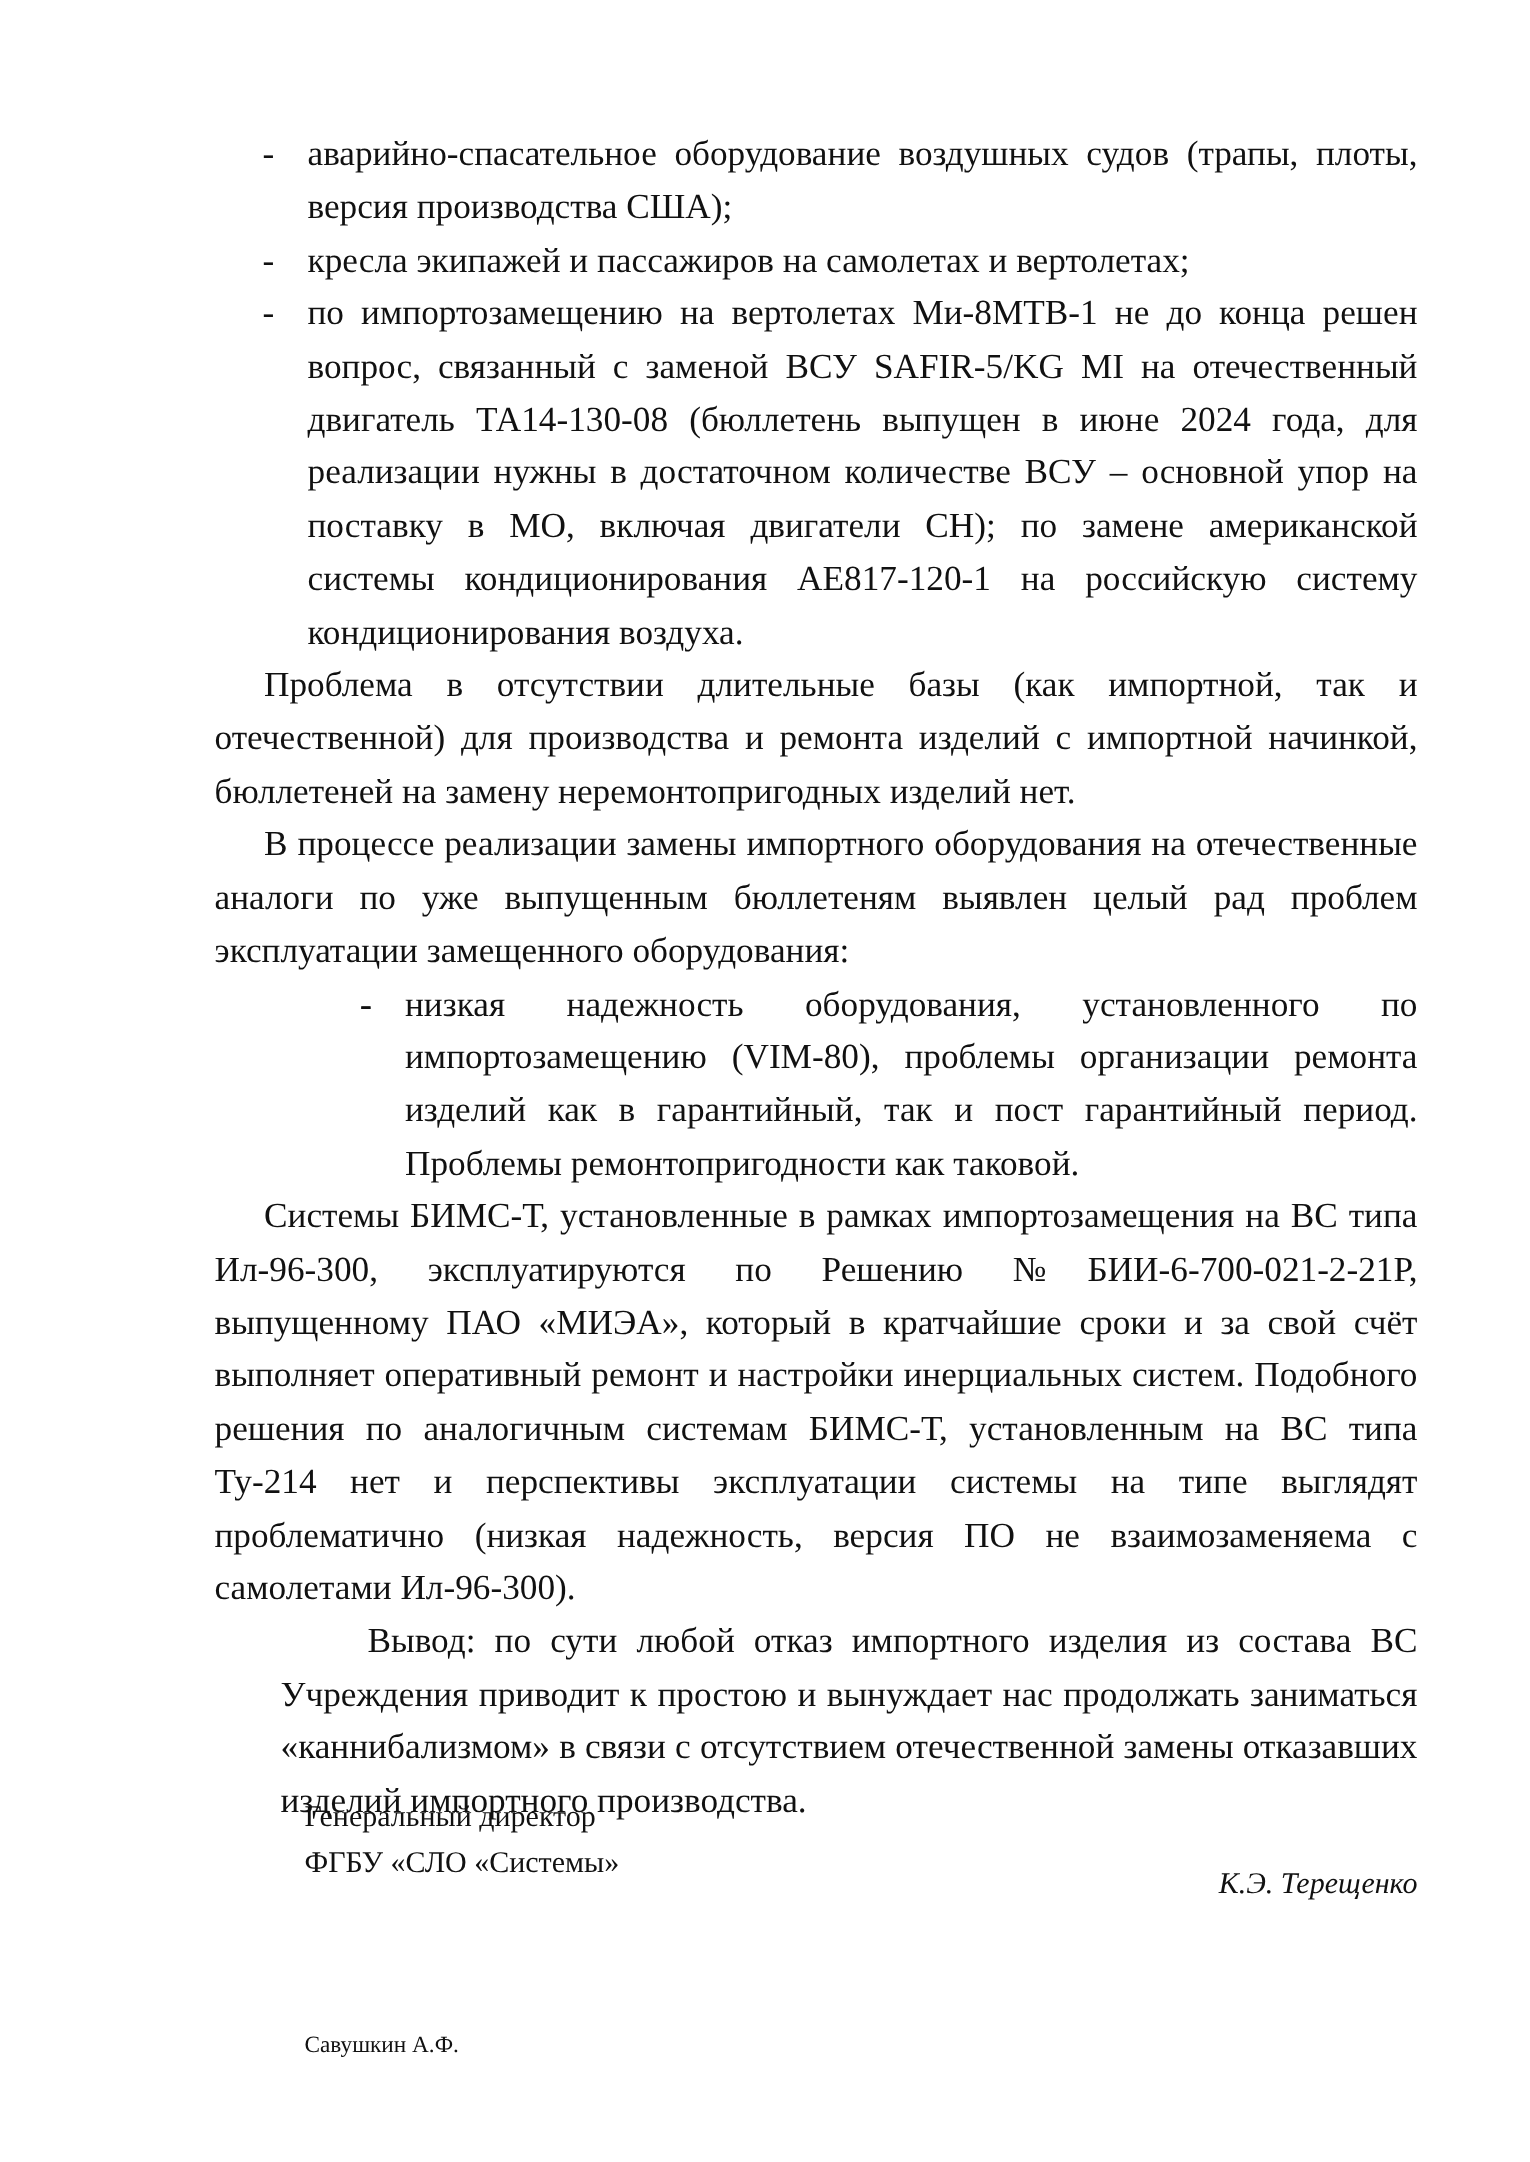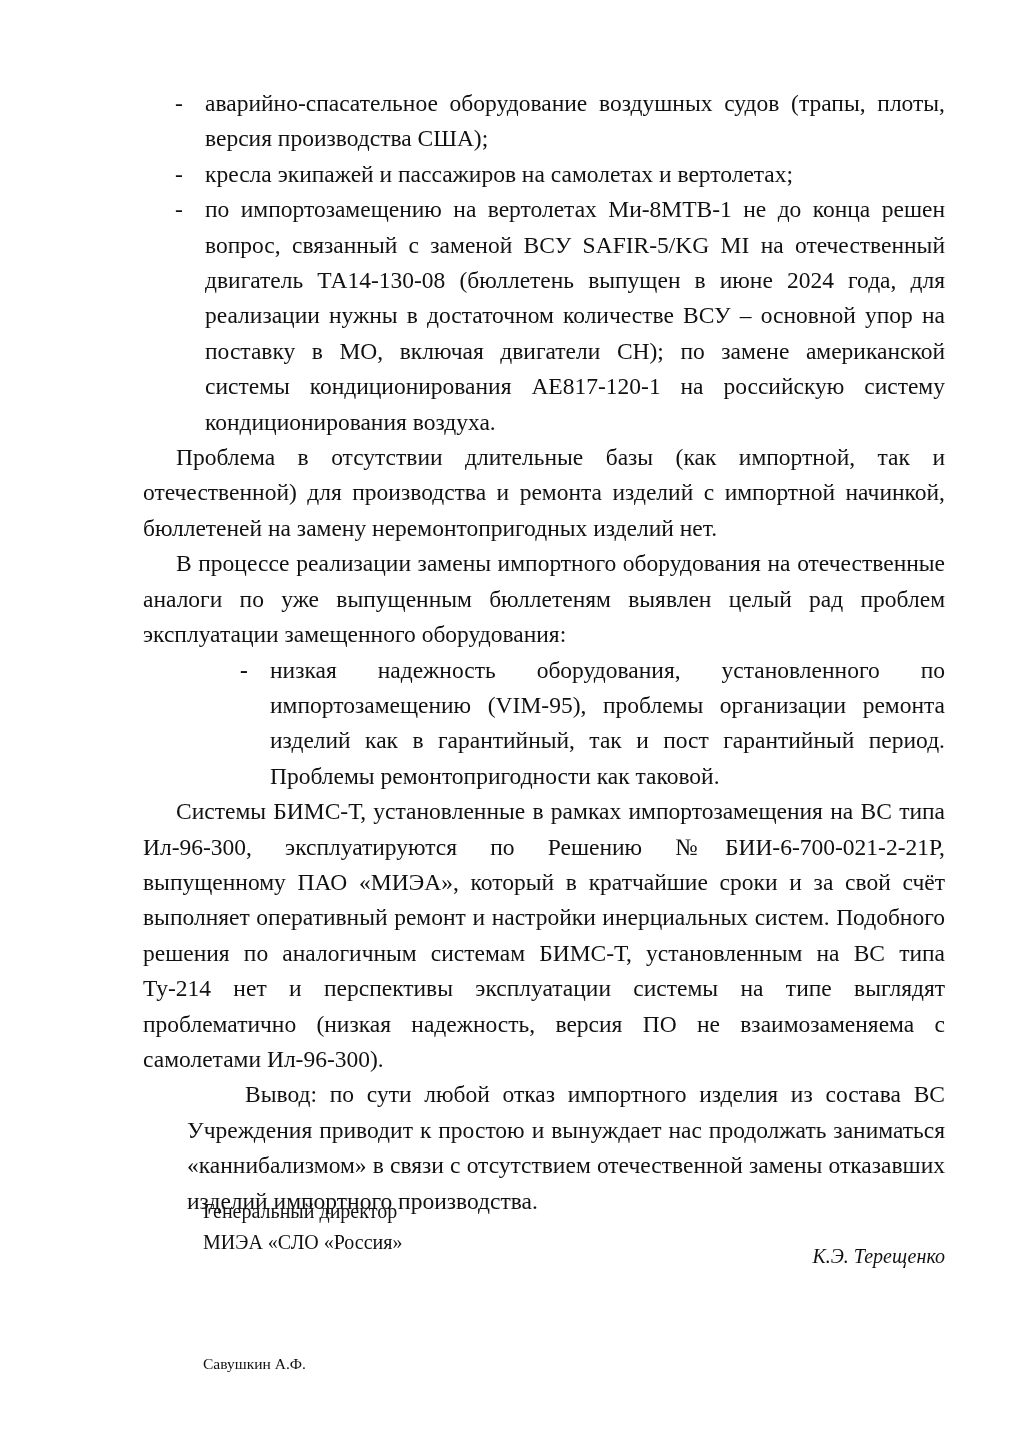--- a/index.html
+++ b/index.html
@@ -147,35 +147,35 @@
     <p class="para">Проблема в отсутствии длительные базы (как импортной, так и отечественной) для производства и ремонта изделий с импортной начинкой, бюллетеней на замену неремонтопригодных изделий нет.</p>
 
     <p class="para">В процессе реализации замены импортного оборудования на отечественные аналоги по уже выпущенным бюллетеням выявлен целый рад проблем эксплуатации замещенного оборудования:</p>
 
     <ul class="dash-list level2">
       <li>
         <span class="dash">-</span>
       </li>
       <li>
         <span class="dash">-</span>
-        <span>низкая надежность оборудования, установленного по импортозамещению (VIM-95), проблемы организации ремонта изделий как в гарантийный, так и пост гарантийный период. Проблемы ремонтопригодности как таковой.</span>
+        <span>низкая надежность оборудования, установленного по импортозамещению (VIM-80), проблемы организации ремонта изделий как в гарантийный, так и пост гарантийный период. Проблемы ремонтопригодности как таковой.</span>
       </li>
     </ul>
 
     <p class="para">Системы БИМС-Т, установленные в рамках импортозамещения на ВС типа Ил-96-300, эксплуатируются по Решению №БИИ-6-700-021-2-21Р, выпущенному ПАО «МИЭА», который в кратчайшие сроки и за свой счёт выполняет оперативный ремонт и настройки инерциальных систем. Подобного решения по аналогичным системам БИМС-Т, установленным на ВС типа Ту-214 нет и перспективы эксплуатации системы на типе выглядят проблематично (низкая надежность, версия ПО не взаимозаменяема с самолетами Ил-96-300).</p>
 
     <p class="para indent-wide">Вывод: по сути любой отказ импортного изделия из состава ВС Учреждения приводит к простою и вынуждает нас продолжать заниматься «каннибализмом» в связи с отсутствием отечественной замены отказавших изделий импортного производства.</p>
 
   </div>
 
   <div class="signature">
     <div class="sig-rows">
       <div class="sig-left">
         <div>Генеральный директор</div>
-        <div>МИЭА «СЛО «Россия»</div>
+        <div>ФГБУ «СЛО «Системы»</div>
       </div>
       <div class="sig-name">К.Э. Терещенко</div>
     </div>
   </div>
 
   <div class="executor">Савушкин А.Ф.</div>
 
 </div>
 
 </body></html>

